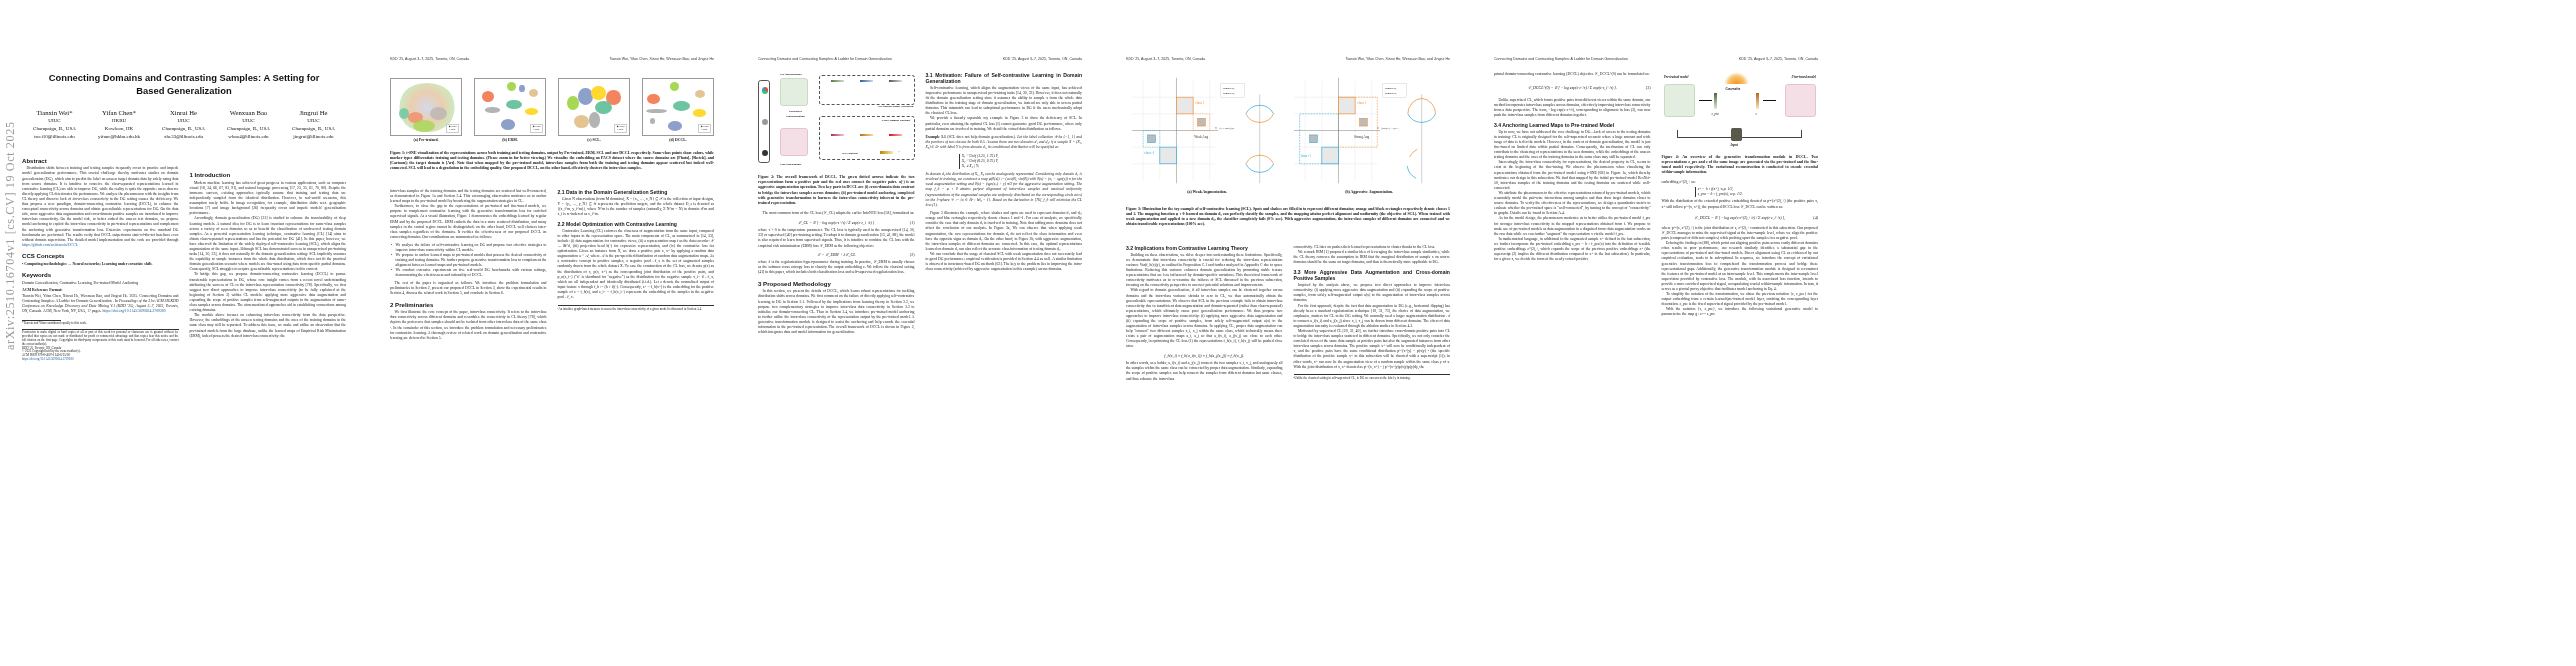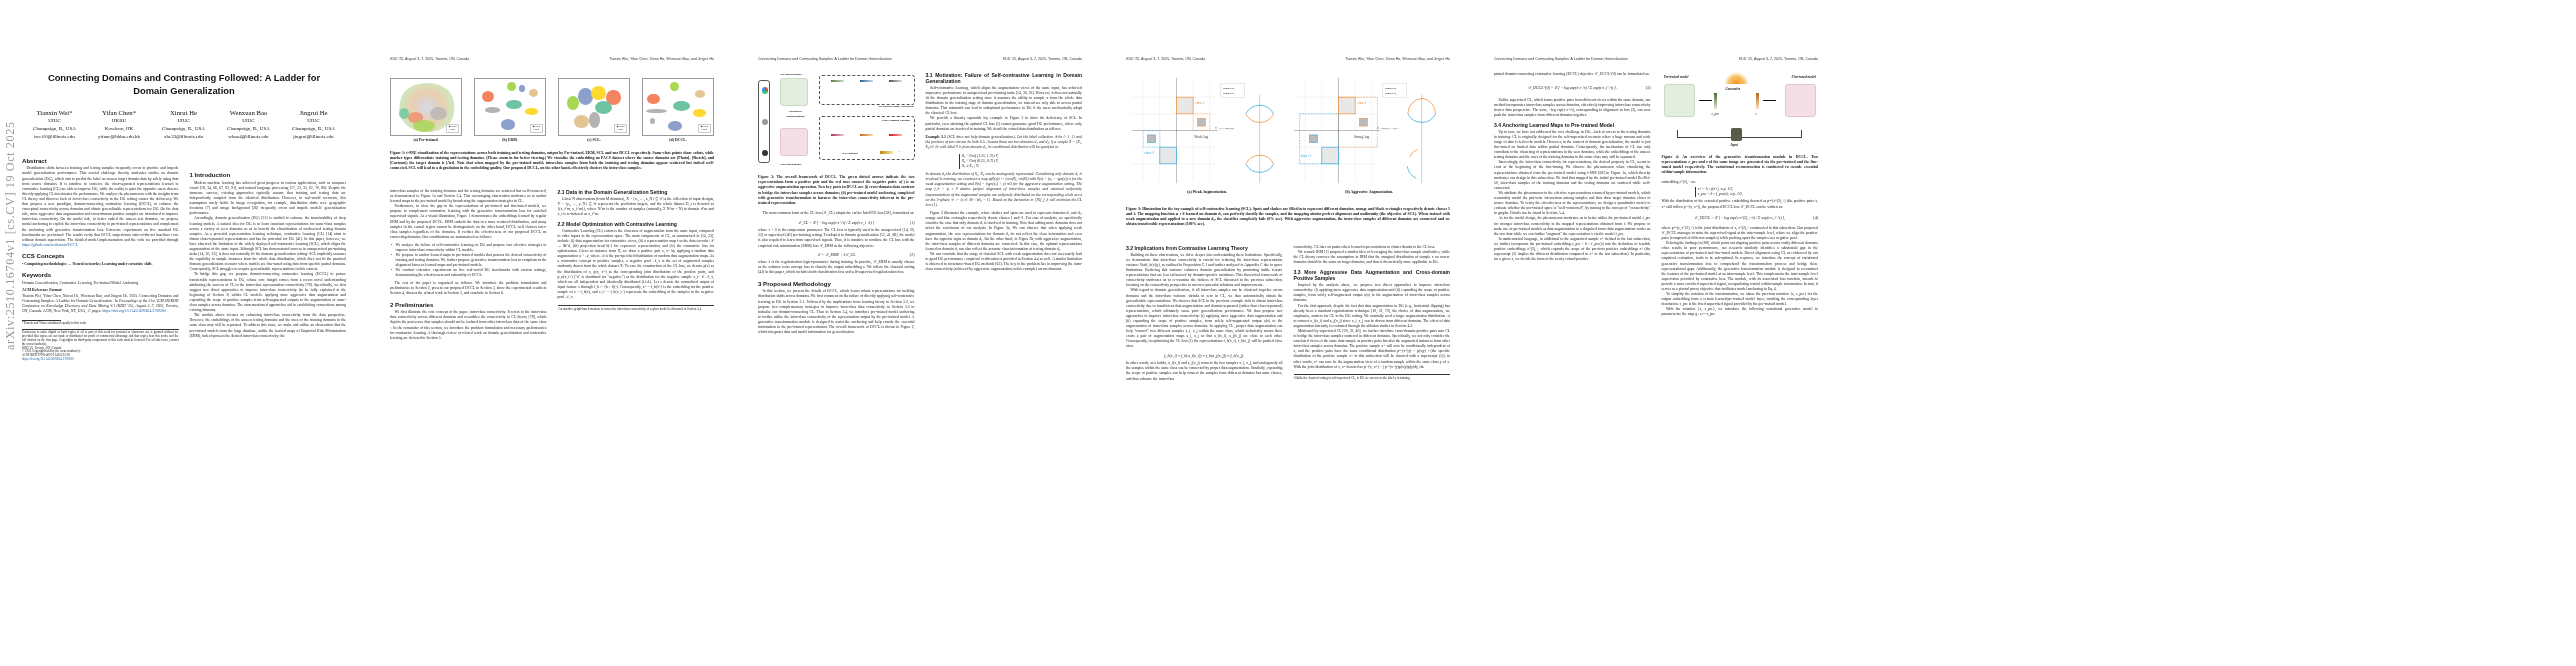--- a/index.html
+++ b/index.html
@@ -43,22 +43,22 @@
 </head>
 <body>
 
 <div class="strip">
 
   <section class="page">
     <div class="arxiv-stamp">
       <span>arXiv:2510.16704v1  [cs.CV]  19 Oct 2025</span>
     </div>
     <div class="title">
-      <div>Connecting Domains and Contrasting Followed: A Ladder for</div>
-      <div>Domain Generalization</div>
+      <div>Connecting Domains and Contrasting Samples: A Setting for</div>
+      <div>Based Generalization</div>
     </div>
     <div class="authors">
       <div class="author">
         <div class="name">Tianxin Wei*</div>
         <div class="aff">UIUC</div>
         <div class="aff">Champaign, IL, USA</div>
         <div class="aff">twei10@illinois.edu</div>
       </div>
       <div class="author">
         <div class="name">Yifan Chen*</div>

